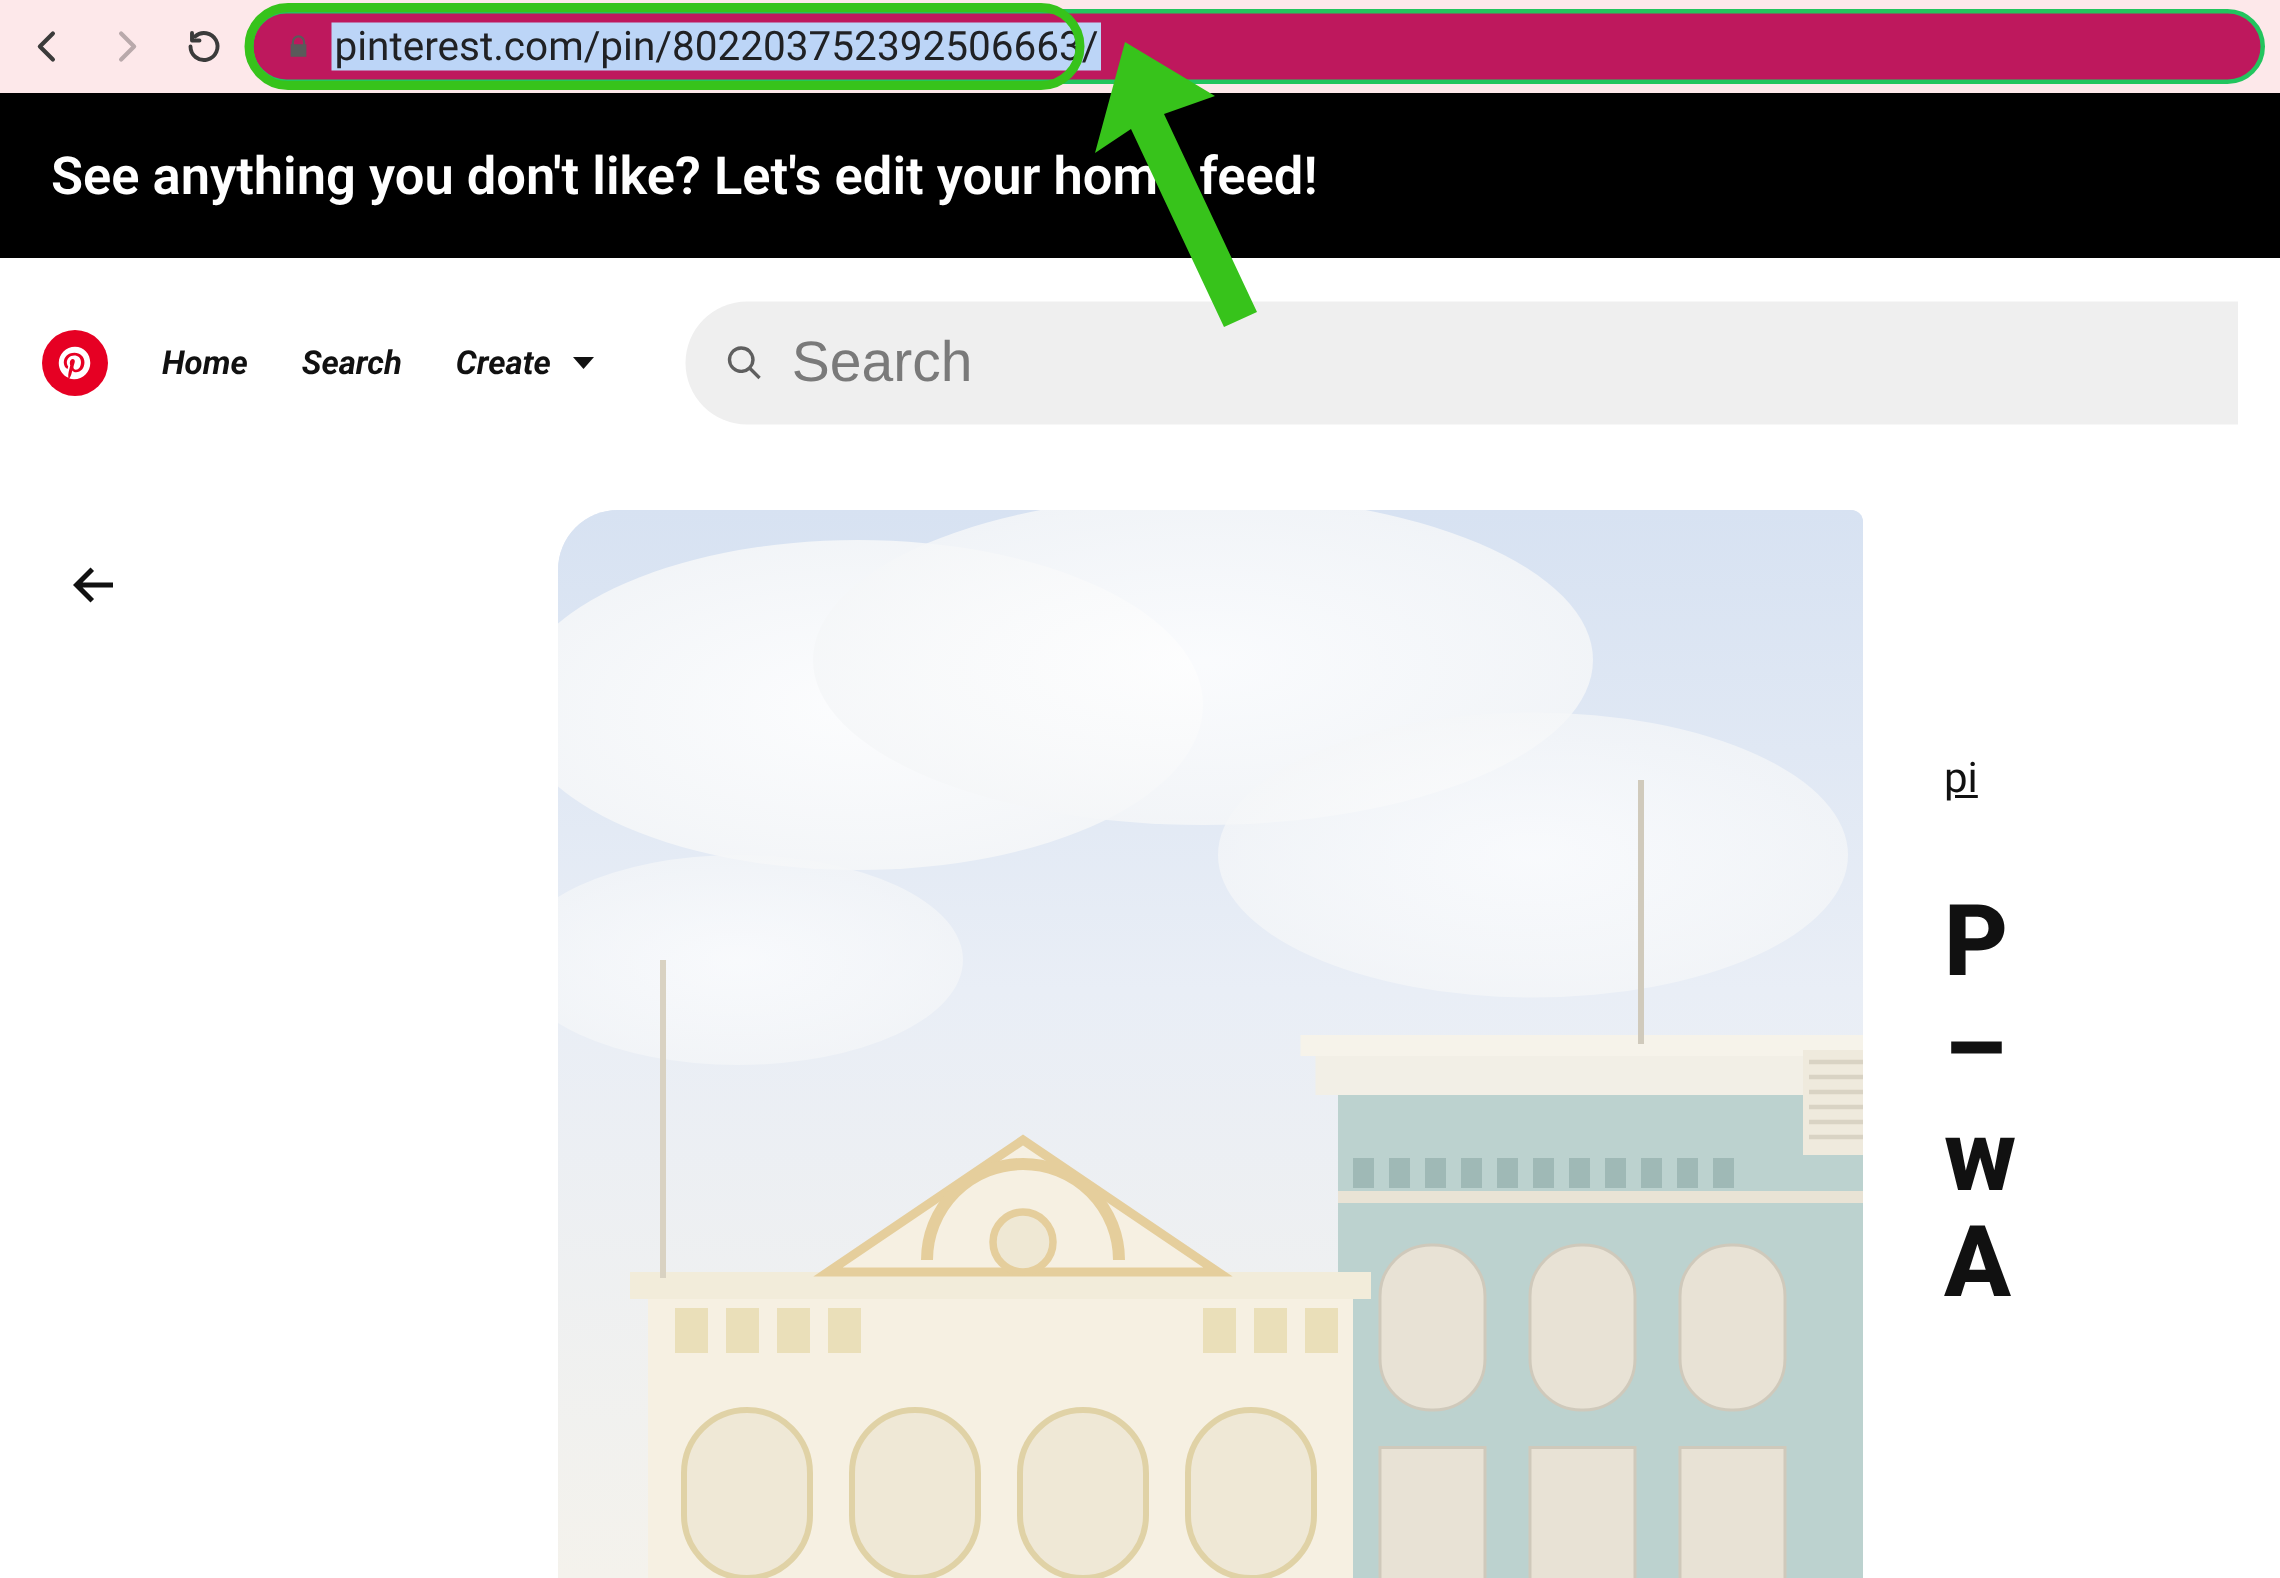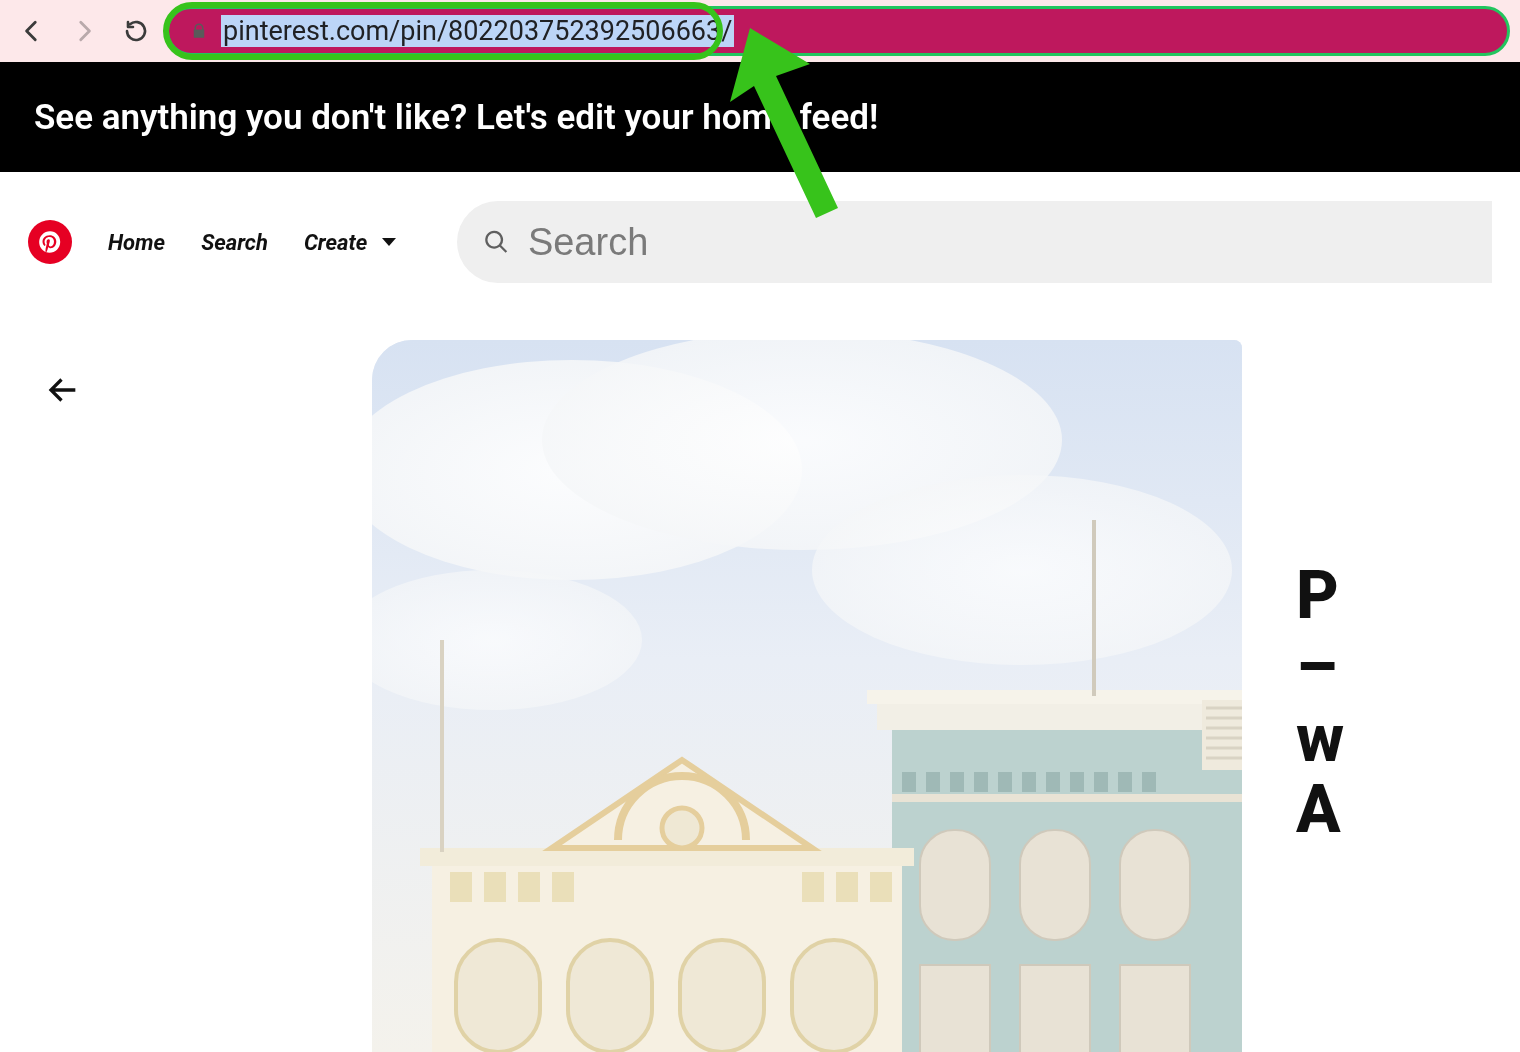--- a/index.html
+++ b/index.html
@@ -337,18 +337,19 @@
           <rect x="84" y="600" width="84" height="112" rx="42"></rect>
           <rect x="196" y="600" width="84" height="112" rx="42"></rect>
           <rect x="308" y="600" width="84" height="112" rx="42"></rect>
           <rect x="420" y="600" width="84" height="112" rx="42"></rect>
         </g>
       </g>
     </svg>
   </div>
 
   <div class="side-text">
+    <div class="side-link">pi</div>
     <div class="side-title">P
 –
 w
 A</div>
   </div>
 </div>
 
 </body></html>

